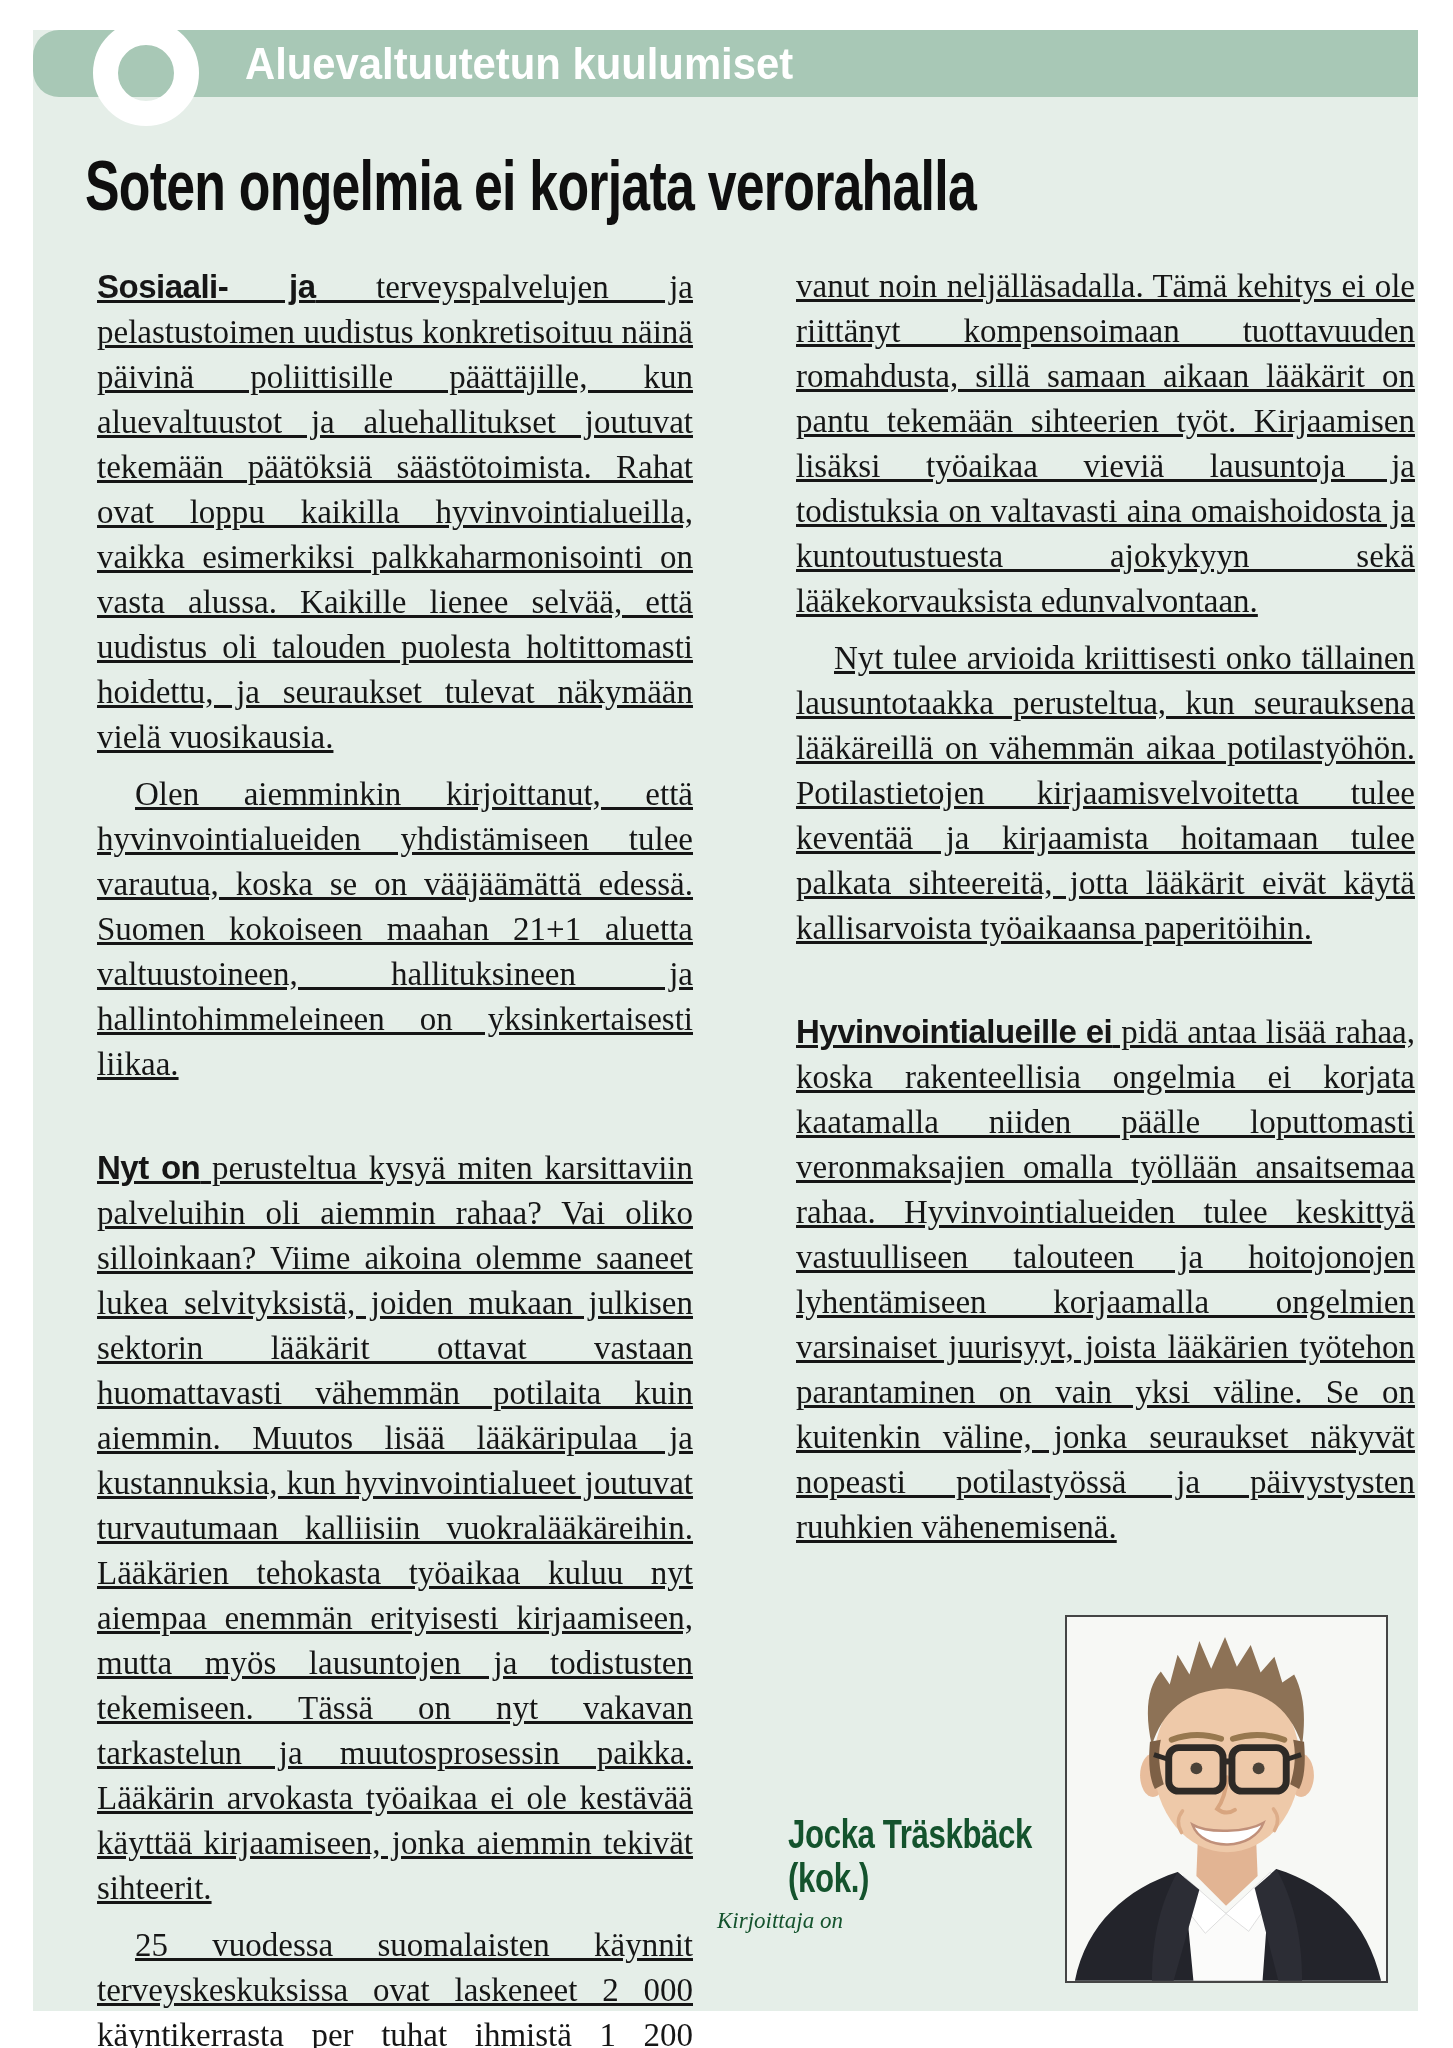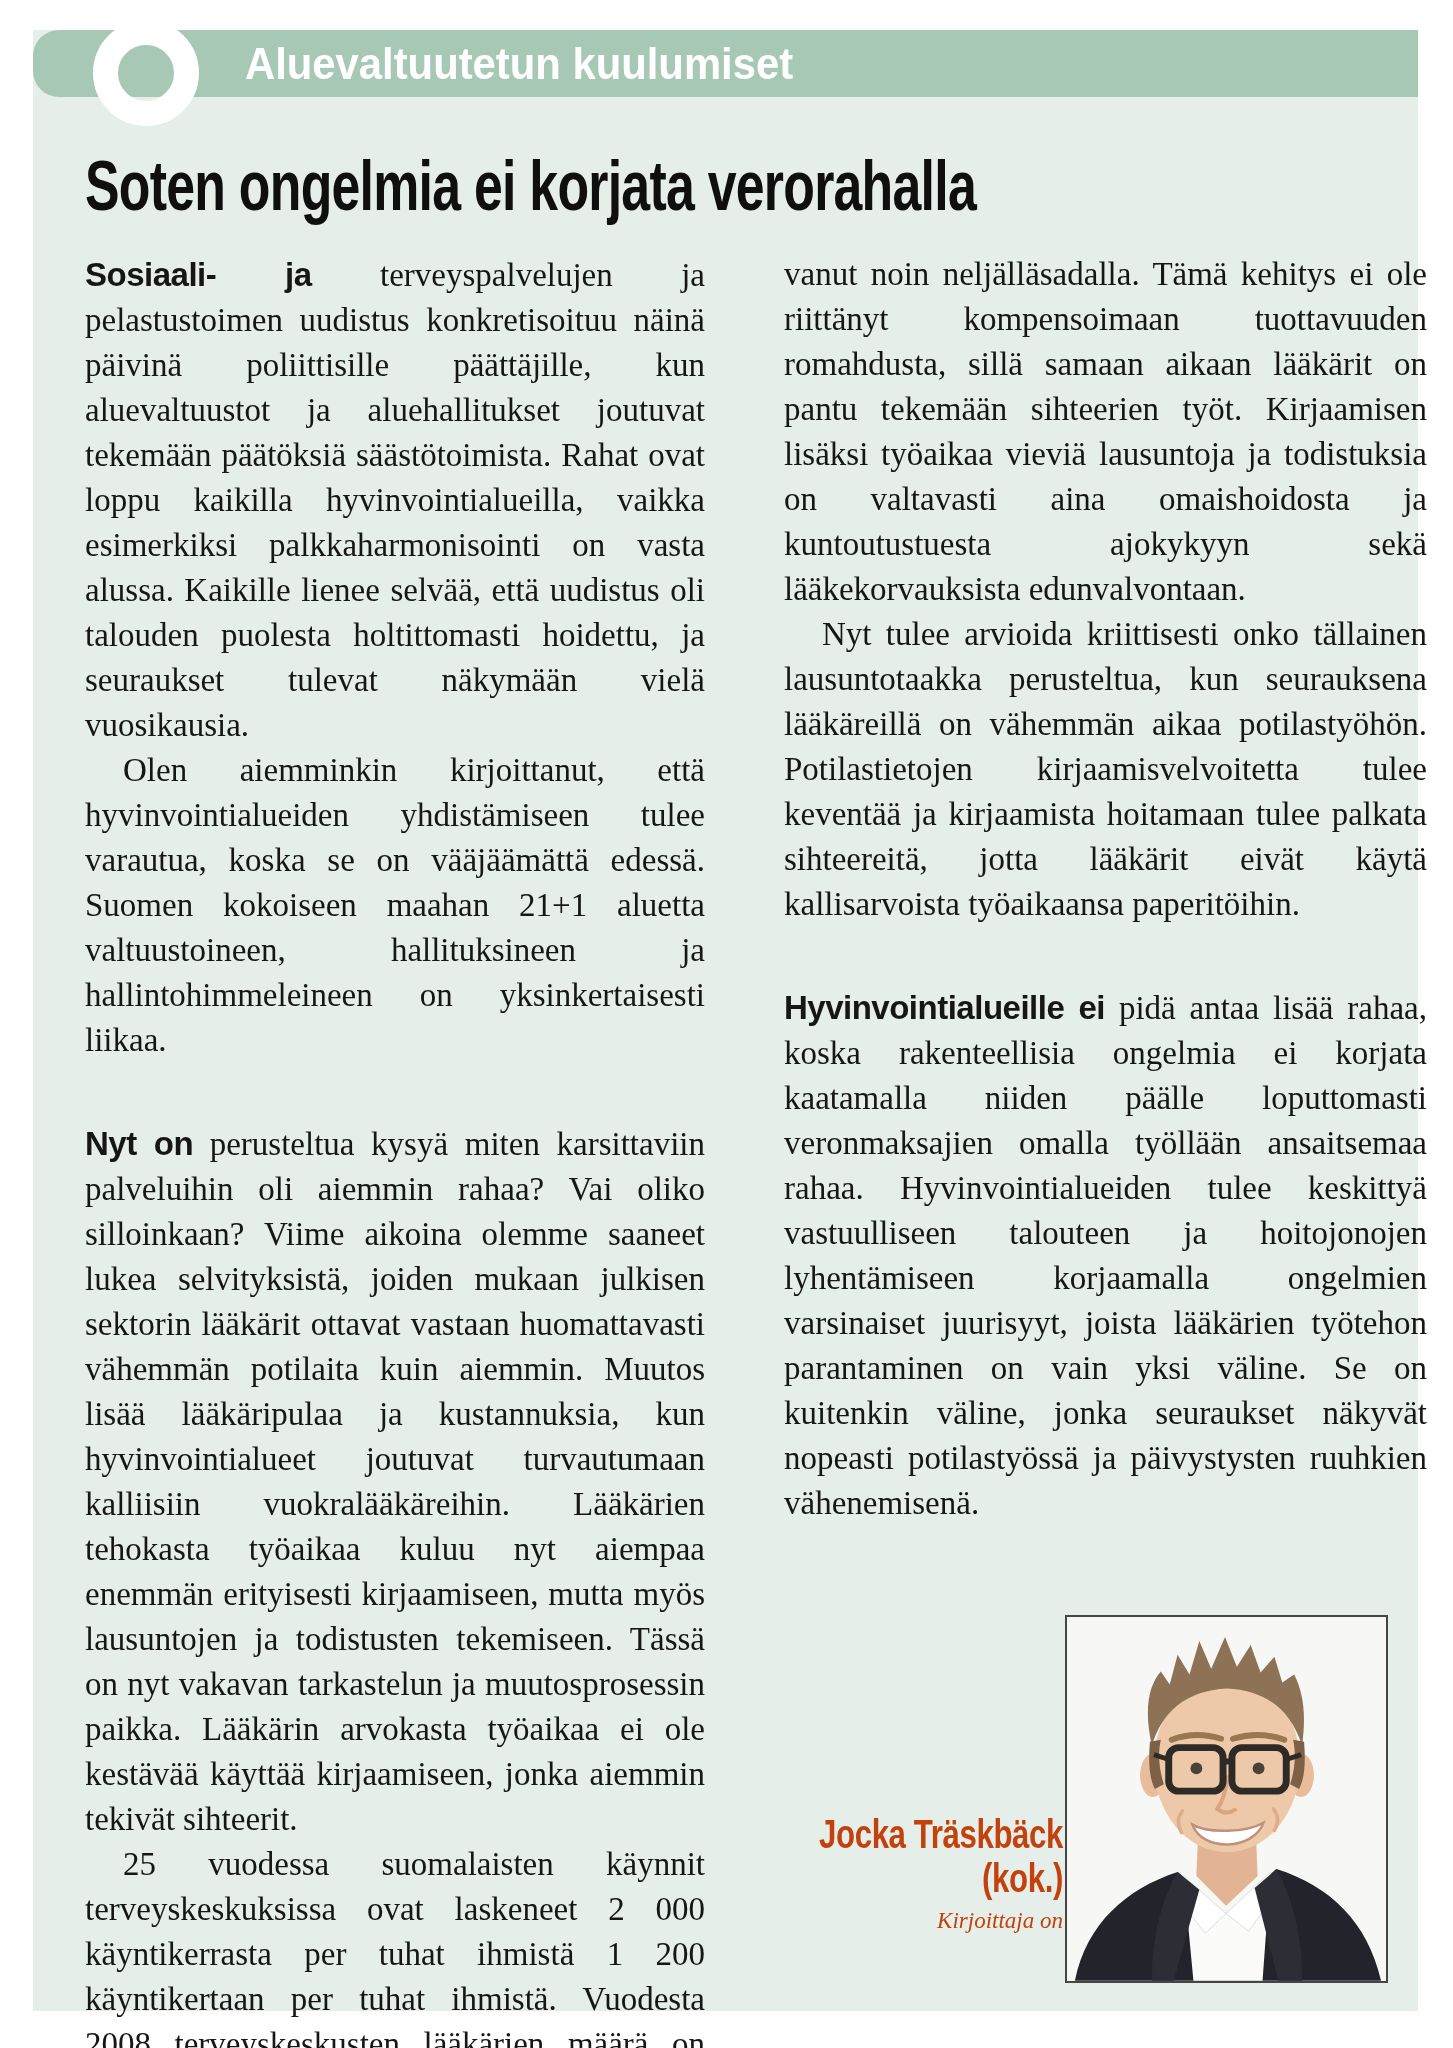--- a/index.html
+++ b/index.html
@@ -45,38 +45,38 @@
     transform:scaleX(.74); transform-origin:0 0;
   }
 
   
   .col {
     position:absolute; top:252px; color:#161616;
     font-size:33px; line-height:45px; text-align:justify;
   }
   .col1 { left:85px;  width:620px; }
   .col2 { left:784px; width:643px; }
-  p.para { margin:0; }
+  p.para { margin:12px;text-decoration:underline; }
   p.indent { text-indent:38px; }
   p.gap { margin-top:58px; }
   .lead {
     font-family:"Liberation Sans", sans-serif; font-weight:bold;
     letter-spacing:-.5px;
   }
 
   
   .photo {
     position:absolute; left:1065px; top:1615px; width:323px; height:368px;
     margin:0; background:#f7f8f5;
     border:2px solid var(--photo_border,#454545); box-sizing:border-box;
   }
   .photo svg { display:block; width:100%; height:100%; }
 
   
-  .byline { position:absolute; left:740px; top:1812px; width:323px; text-align:right; color:#c2410c; }
+  .byline { position:absolute; left:717px; top:1812px; width:323px; text-align:left; color:#14532d; }
   .byline-name {
     font-family:"Liberation Sans", sans-serif; font-weight:bold;
     font-size:40px; line-height:44px; letter-spacing:-.5px;
     transform:scaleX(.78); transform-origin:100% 50%;
   }
   .byline-role { font-style:italic; font-size:23px; line-height:42px; }
 </style>
 </head>
 <body>
 

